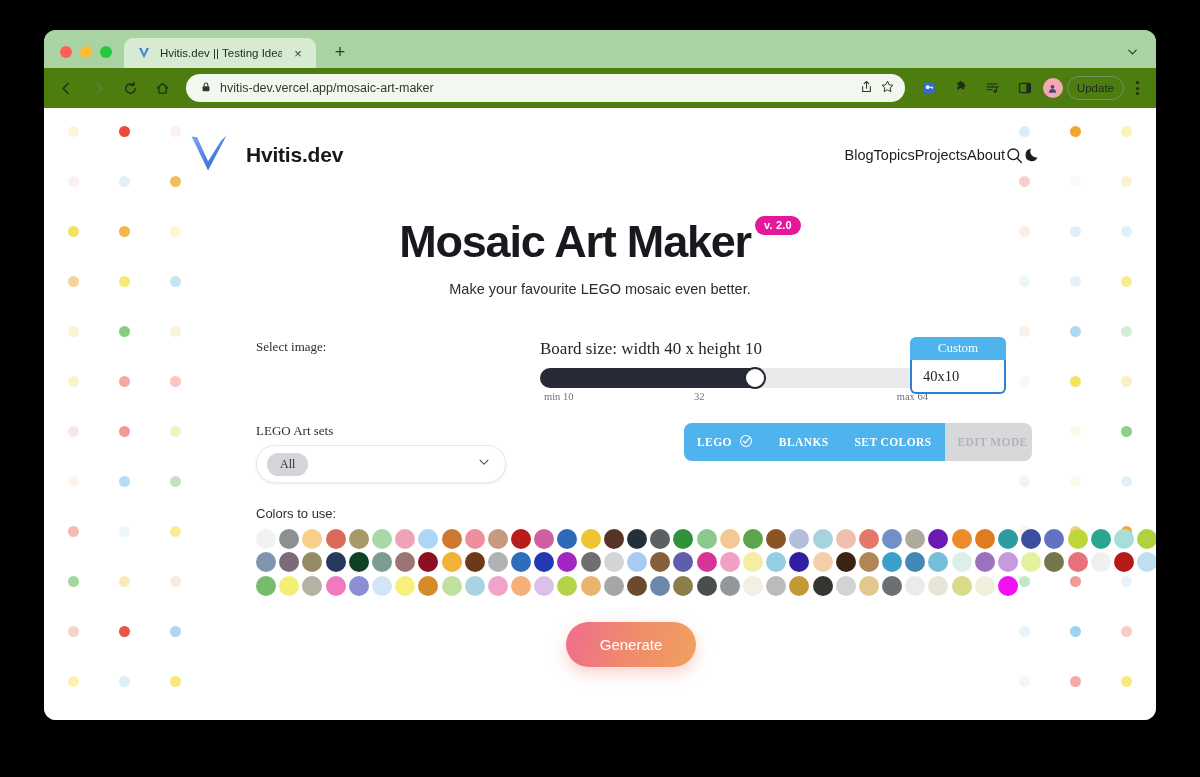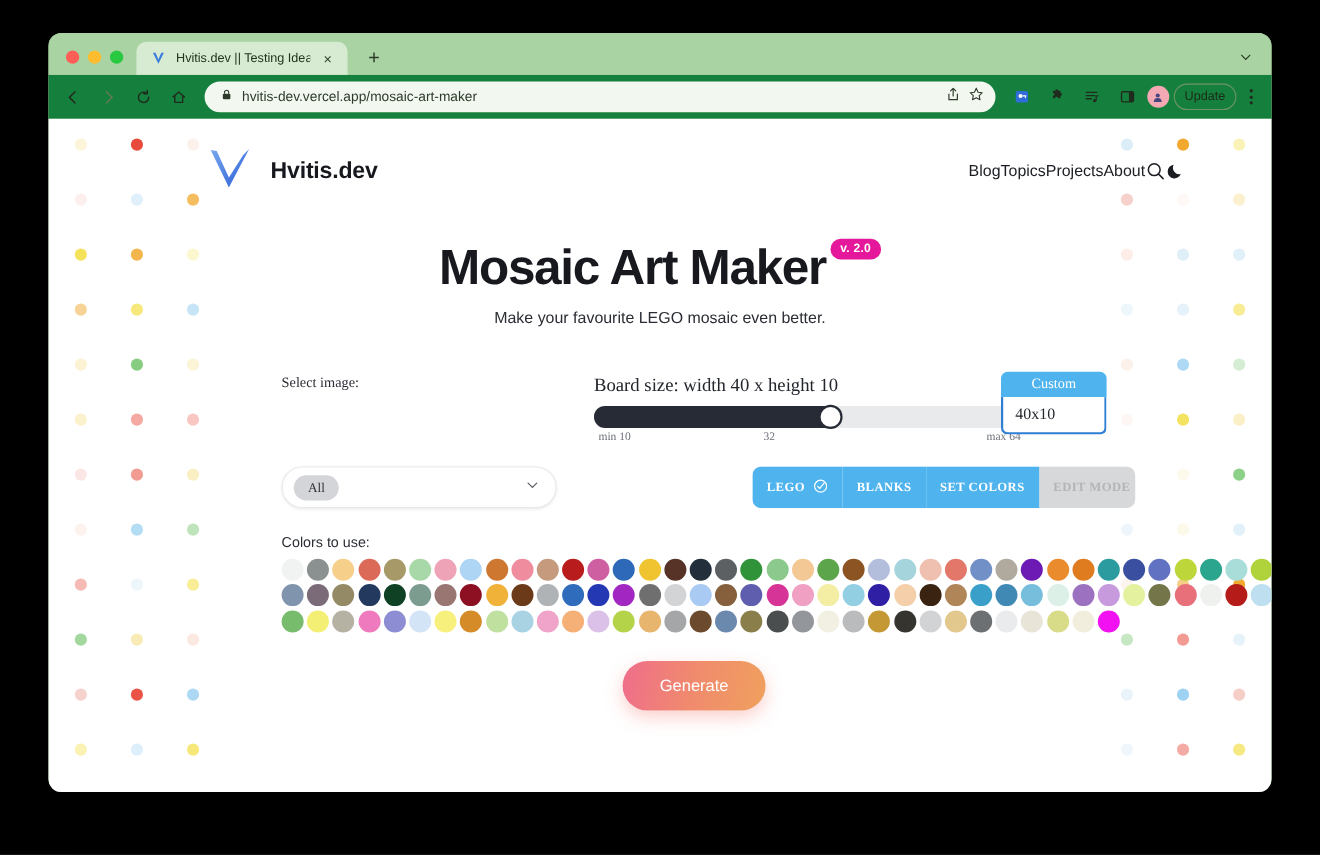--- a/index.html
+++ b/index.html
@@ -54,21 +54,21 @@
     font-size: 18px; color: #2c3b28; line-height: 1;
   }
   .tabstrip-spacer { flex: 1 1 auto; }
   .window-caret {
     width: 28px; height: 28px; margin: 0 10px 3px 0;
     display: flex; align-items: center; justify-content: center;
     color: #33402f;
   }
 
   .toolbar {
-    height: 40px; background: #15803d;
+    height: 40px; background: #4d7c0f;
     display: flex; align-items: center; gap: 4px;
     padding: 0 10px 0 8px;
   }
   .tb-btn {
     width: 28px; height: 28px; border-radius: 50%;
     display: flex; align-items: center; justify-content: center;
     color: #1f2b1c; flex: 0 0 auto;
   }
   .omnibox {
     flex: 1 1 auto; height: 28px; margin: 0 6px;
@@ -104,21 +104,21 @@
     overflow: hidden;
   }
   .dots-layer { position: absolute; inset: 0; pointer-events: none; }
   .bgdot { position: absolute; width: 11px; height: 11px; border-radius: 50%; }
 
   .page { position: relative; z-index: 2; }
 
   
   .site-header {
     display: flex; align-items: center; justify-content: space-between;
-    padding: 22px 78px 0 142px;
+    padding: 22px 114px 0 142px;
   }
   .brand { display: flex; align-items: center; gap: 14px; }
   .brand-name { font-size: 21px; font-weight: 700; color: #16181d; letter-spacing: -.2px; }
   .nav { display: flex; align-items: center; }
   .nav a { font-size: 14.5px; color: #1c1e24; text-decoration: none; }
   .nav-icon { display: flex; align-items: center; justify-content: center; }
 
   
   .hero { text-align: center; margin-top: 36px; }
   .hero h1 {
@@ -495,20 +495,21 @@
             </div>
 
             <div class="custom-box">
               <div class="custom-head">Custom</div>
               <div class="custom-input">40x10</div>
             </div>
           </div>
 
           <div class="row row2">
             <div class="col-left">
+              <span class="label">LEGO Art sets</span>
               <div class="select-box">
                 <span class="chip">All</span>
                 <span>
                   <svg viewBox="0 0 16 16" width="14" height="14">
                       <path d="M3.5 6 L8 10.4 L12.5 6" fill="none" stroke="#5b5e64" stroke-width="1.3" stroke-linecap="round" stroke-linejoin="round"></path>
                     </svg>
                 </span>
               </div>
             </div>
 

